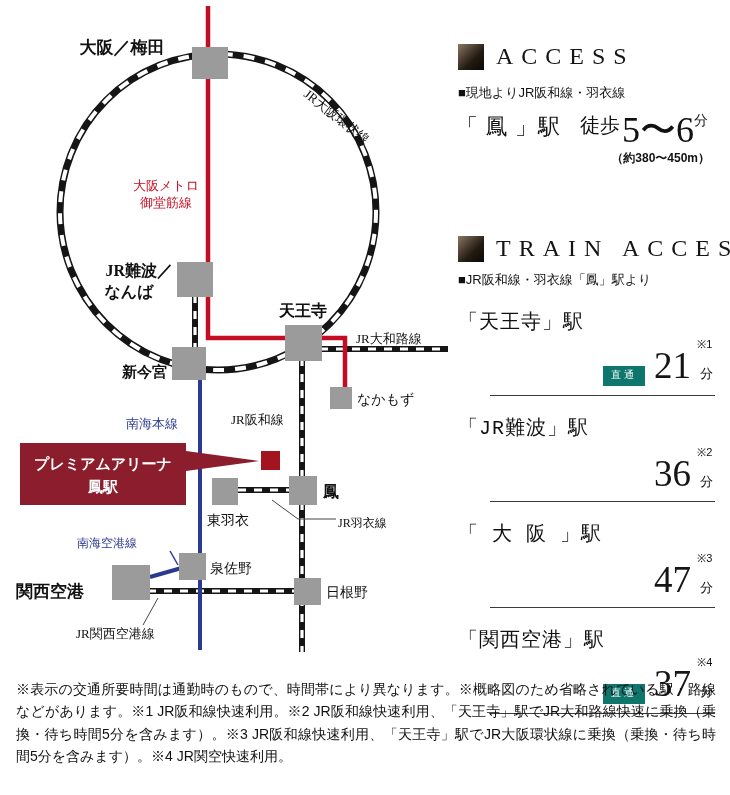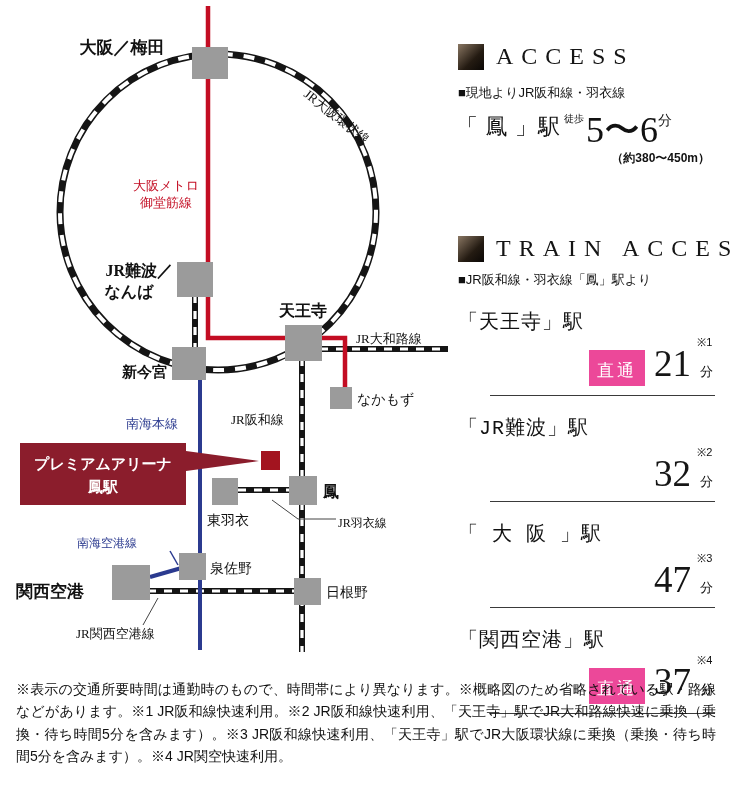--- a/index.html
+++ b/index.html
@@ -22,30 +22,30 @@
               background:linear-gradient(135deg,#8a7763 0%, #241b12 60%, #0a0705 100%); }
   .hdr-title { font-family:"Liberation Serif", serif; font-size:24px; letter-spacing:8px;
                color:#151515; white-space:nowrap; }
 
   .route-note { position:absolute; font-size:13px; color:#111; white-space:nowrap; }
   .route-note-access { left:458px; top:84px; }
   .route-note-train  { left:458px; top:271px; }
 
   .walk-line { position:absolute; left:456px; top:112px; display:flex; align-items:flex-start; white-space:nowrap; }
   .walk-station { font-family:"Liberation Serif", serif; font-size:22px; letter-spacing:1px; }
-  .walk-label { font-size:10px; margin-left:3px; }
+  .walk-label { font-size:20px; margin-left:19px; }
   .walk-time  { font-family:"Liberation Serif", serif; font-size:36px; line-height:1; margin-left:2px; }
   .walk-unit  { font-size:14px; }
   .distance   { position:absolute; left:458px; top:150px; width:252px; text-align:right; font-size:12px;font-weight:bold; }
 
   .entries { position:absolute; left:458px; top:290px; width:257px; }
   .entry { position:relative; height:92px; }
   .entry-name { font-family:Liberation Mono, monospace; font-size:20px; letter-spacing:1px; padding-top:4px;margin-top:14px; }
   .time-row { position:absolute; right:2px; bottom:10px; display:flex; align-items:baseline; gap:9px; }
-  .badge { background:#ec4899; color:#fff; font-size:17px; padding:9px 8px 4px; letter-spacing:3px; }
+  .badge { background:#0f766e; color:#fff; font-size:10px; padding:2px 8px 4px; letter-spacing:3px; }
   .time { font-family:"Liberation Serif", serif; font-size:37px; line-height:1; color:#151515; }
   .unit-wrap { position:relative; display:inline-block; }
   .note { position:absolute; top:-28px; left:-3px; font-size:11px; white-space:nowrap; }
   .unit { font-size:13px; }
   .rule { position:absolute; left:32px; right:0; bottom:0; height:1px; background:#3a3a3a; }
 
   .disclaimer { position:absolute; left:16px; top:678px; width:700px;
                 font-size:14px; line-height:1.6; color:#111; text-align:justify; }
 </style>
 </head>
@@ -167,21 +167,21 @@
           <span class="note">※1</span>
           <span class="unit">分</span>
         </span>
       </div>
       <div class="rule"></div>
     </div>
 
     <div class="entry">
       <div class="entry-name">「JR難波」駅</div>
       <div class="time-row">
-        <span class="time">32</span>
+        <span class="time">36</span>
         <span class="unit-wrap">
           <span class="note">※2</span>
           <span class="unit">分</span>
         </span>
       </div>
       <div class="rule"></div>
     </div>
 
     <div class="entry">
       <div class="entry-name">「 大 阪 」駅</div>

